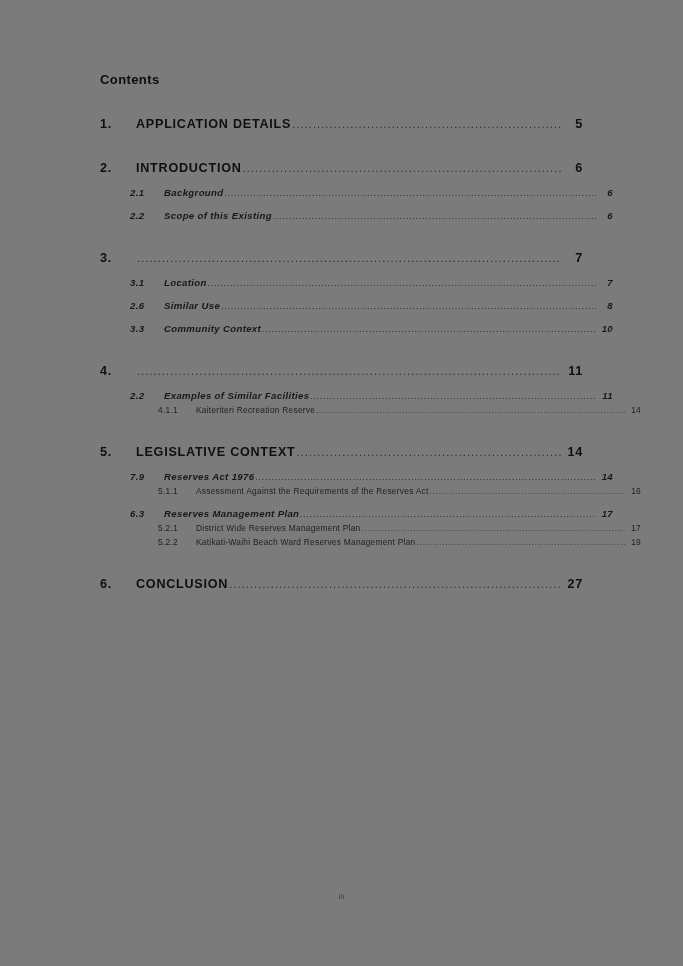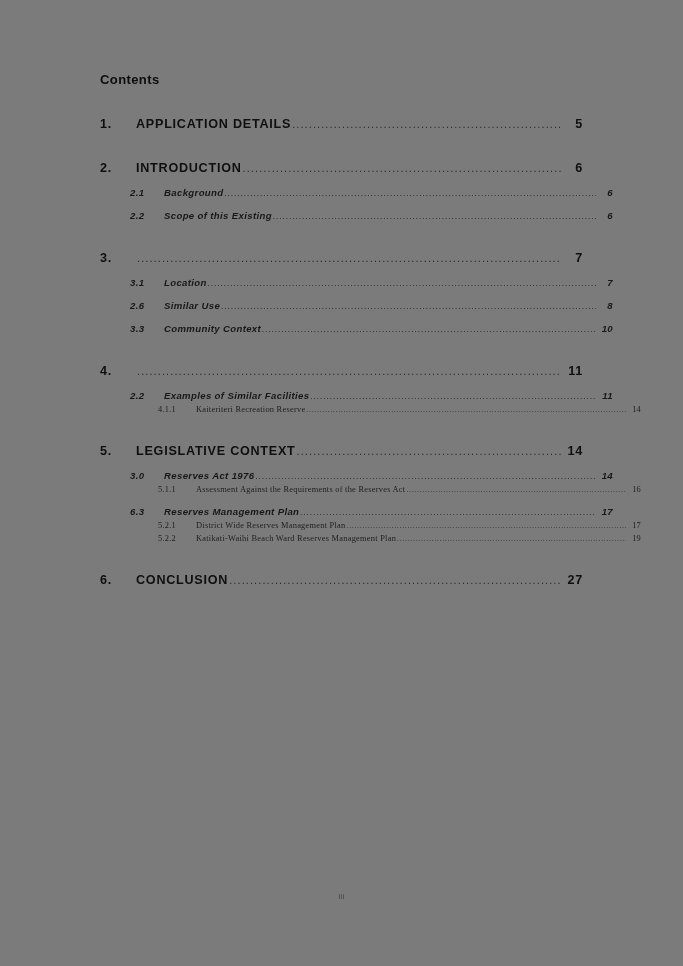--- a/index.html
+++ b/index.html
@@ -97,21 +97,20 @@
   }
 
   
   .lvl3 {
     font-size: 8.4px;
     font-weight: normal;
     letter-spacing: 0.25px;
     color: #1e1e1e;
     margin-top: 4px;
     padding-left: 58px;
-    font-family: Liberation Serif, serif;
   }
   .lvl3 .num {
     width: 38px;
   }
   .lvl3 .dots {
     font-size: 8px;
     letter-spacing: 0.65px;
   }
   .lvl3 .pg {
     min-width: 14px;
@@ -201,21 +200,21 @@
         <span class="dots">................................................................................................................................................................................................................................................................</span>
         <span class="pg">14</span>
       </div>
       <div class="entry lvl1 gap-xl">
         <span class="num">5.</span>
         <span class="txt">LEGISLATIVE CONTEXT</span>
         <span class="dots">................................................................................................................................................................................................................................................................</span>
         <span class="pg">14</span>
       </div>
       <div class="entry lvl2">
-        <span class="num">3.0</span>
+        <span class="num">7.9</span>
         <span class="txt">Reserves Act 1976</span>
         <span class="dots">................................................................................................................................................................................................................................................................</span>
         <span class="pg">14</span>
       </div>
       <div class="entry lvl3">
         <span class="num">5.1.1</span>
         <span class="txt">Assessment Against the Requirements of the Reserves Act</span>
         <span class="dots">................................................................................................................................................................................................................................................................</span>
         <span class="pg">16</span>
       </div>

